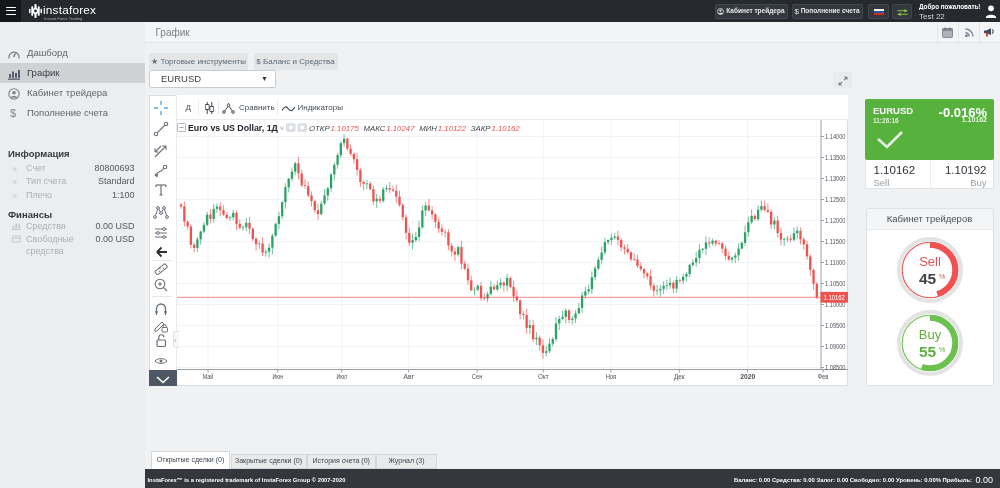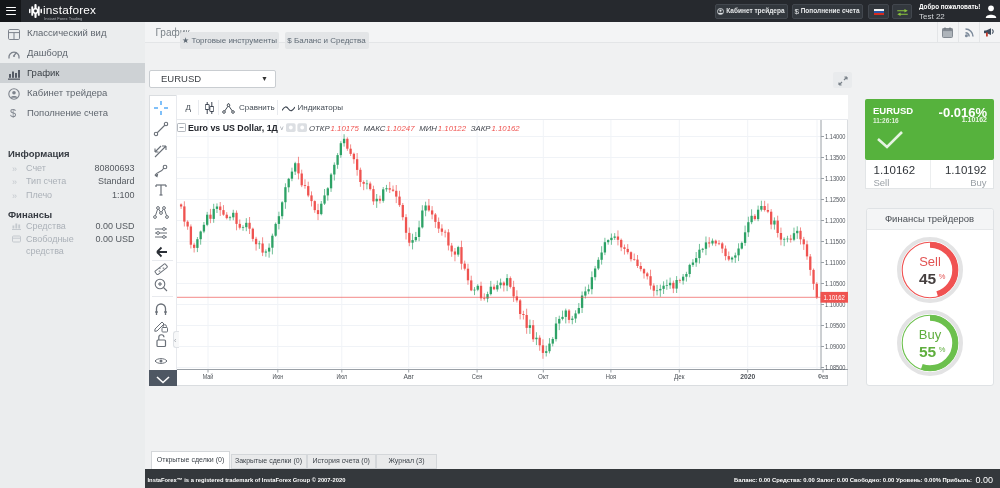--- a/index.html
+++ b/index.html
@@ -28,21 +28,21 @@
 .srow { position:absolute; left:0; width:144.5px; font-size:9px; }
 .srow .lab { position:absolute; left:26px; color:#abb1b8; }
 .srow .val { position:absolute; right:10px; color:#555a60; text-align:right; }
 .srow .chev { position:absolute; left:12px; top:1px; color:#c4c9ce; font-size:9px; }
 
 
 .titlerow { position:absolute; left:144.5px; top:22px; width:855.5px; height:20.5px; background:#f3f4f5; border-bottom:1px solid #e3e5e7; }
 .titlerow .t { position:absolute; left:11px; top:5px; font-size:10px; color:#7a8288; }
 .dt { position:absolute; left:271px; top:6px; width:290px; text-align:center; font-size:7.2px; letter-spacing:-0.1px; color:#3c4043; }
 .hic { position:absolute; top:0; width:21px; height:20.5px; border-left:1px solid #e3e5e7; }
-.gbtn { position:absolute; top:32px; height:17px; background:#e3e5e7; border-radius:2px; font-size:8px; color:#5f6a75; line-height:17px; text-align:center; white-space:nowrap; overflow:hidden;margin-left:31px; }
+.gbtn { position:absolute; top:53px; height:17px; background:#e3e5e7; border-radius:2px; font-size:8px; color:#5f6a75; line-height:17px; text-align:center; white-space:nowrap; overflow:hidden; }
 .sel { position:absolute; left:149px; top:70.3px; width:127px; height:17.5px; background:#fff; border:1px solid #c9cdd1; border-radius:2px; font-size:9.5px; color:#3e4247; line-height:16px; }
 .exp { position:absolute; left:833px; top:71.5px; width:18.5px; height:16.5px; background:#e9ebed; border-radius:2px; }
 
 
 .chart { position:absolute; left:148.5px; top:95px; width:699px; height:290.5px; background:#fff; border:1px solid #dadde0; }
 .ltool { position:absolute; left:148.5px; top:95px; width:28px; height:274.5px; border-right:1px solid #e8eaee; }
 .ctool { position:absolute; left:176.5px; top:95px; width:671px; height:25px; border-bottom:1px solid #e8eaee; background:#fff; }
 .ctool .it { position:absolute; top:0; height:25px; line-height:25px; font-size:8px; color:#444c55; white-space:nowrap; }
 .vsep { position:absolute; top:5px; width:1px; height:15px; background:#e8eaee; }
 .legend { position:absolute; left:176.5px; top:121.5px; height:15px; font-size:9.5px; color:#23262d; white-space:nowrap; z-index:5; }
@@ -113,28 +113,20 @@
       <b>Добро пожаловать!</b>
       <span>Test 22</span>
     </div>
   <svg class="abs" style="left:984.5px;top:5px" width="12" height="13" viewBox="0 0 13 14">
       <circle cx="6.5" cy="3.6" r="3.1" fill="#fff"></circle>
       <path d="M0.8 14 C0.8 9.2 12.2 9.2 12.2 14 z" fill="#fff"></path>
     </svg>
 </div>
 
 <div class="sidebar">
-  <div class="mitem" style="top:0.5px">
-      <span class="mi"><svg width="12" height="11" viewBox="0 0 12 11">
-          <rect x="0.5" y="0.5" width="11" height="10" rx="1.2" fill="none" stroke="#7d838c" stroke-width="1"></rect>
-          <line x1="0.5" y1="3.6" x2="11.5" y2="3.6" stroke="#7d838c" stroke-width="1"></line>
-          <line x1="6" y1="3.6" x2="6" y2="10.5" stroke="#7d838c" stroke-width="1"></line>
-        </svg></span>
-      <span class="mt">Классический вид</span>
-    </div>
   <div class="mitem" style="top:20.5px">
       <span class="mi"><svg width="12" height="11" viewBox="0 0 12 11">
           <path d="M1.2 9.5 A5 5 0 1 1 10.8 9.5" fill="none" stroke="#7d838c" stroke-width="1.3"></path>
           <path d="M6 6.5 L8.5 3.5" stroke="#7d838c" stroke-width="1.2"></path>
           <circle cx="6" cy="7" r="1.1" fill="#7d838c"></circle>
         </svg></span>
       <span class="mt">Дашборд</span>
     </div>
   <div class="mitem act" style="top:40.5px">
       <span class="mi"><svg width="12" height="11" viewBox="0 0 12 11">
@@ -872,21 +864,21 @@
     </svg>
 </div>
 <div class="sbrow">
   <div style="position:absolute;left:7.5px;top:4px;font-size:11.5px;color:#2f3338">1.10162</div>
   <div style="position:absolute;left:7.5px;top:16.5px;font-size:9.5px;color:#9aa0a6">Sell</div>
   <div style="position:absolute;right:6.5px;top:4px;font-size:11.5px;color:#2f3338">1.10192</div>
   <div style="position:absolute;right:6.5px;top:16.5px;font-size:9.5px;color:#9aa0a6">Buy</div>
   <div style="position:absolute;left:64px;top:0;width:1px;height:28px;background:#eceeef"></div>
 </div>
 <div class="pos">
-    <div class="ph">Финансы трейдеров</div>
+    <div class="ph">Кабинет трейдеров</div>
   </div>
 
 <svg class="abs" style="left:896.5px;top:237px" width="66" height="66" viewBox="0 0 66 66">
   <circle cx="33" cy="33" r="31" fill="#fff" stroke="#e3e3e4" stroke-width="4"></circle>
   <circle cx="33" cy="33" r="27.8" fill="none" stroke="#f05252" stroke-width="1.1"></circle>
   <circle cx="33" cy="33" r="25.1" fill="none" stroke="#f05252" stroke-width="5.7" stroke-dasharray="70.97 86.75" transform="rotate(-90 33 33)"></circle>
   <text x="33" y="29" text-anchor="middle" font-size="13" fill="#e25454" font-family="Liberation Sans">Sell</text>
   <text x="30.5" y="46.5" text-anchor="middle" font-size="15.5" font-weight="bold" fill="#453f3f" font-family="Liberation Sans">45</text>
   <text x="45" y="41.5" text-anchor="middle" font-size="7.5" fill="#e25454" font-family="Liberation Sans">%</text>
 </svg>

